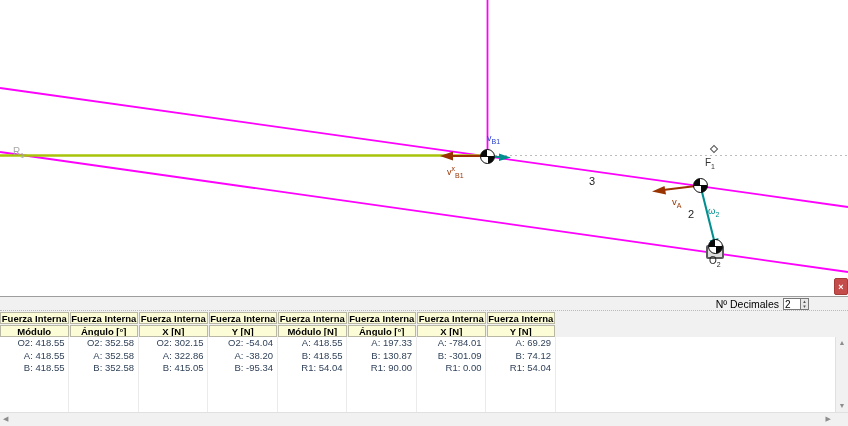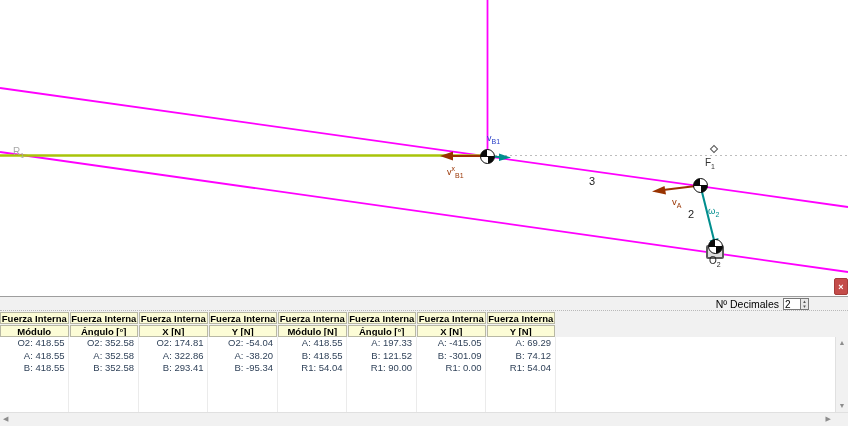--- a/index.html
+++ b/index.html
@@ -170,41 +170,41 @@
     <div class="hc">Ángulo [°]</div>
     <div class="hc">X [N]</div>
     <div class="hc">Y [N]</div>
   </div>
 </div>
 
 <div class="data">
   <div class="drow">
     <div class="dc">O2: 418.55</div>
     <div class="dc">O2: 352.58</div>
-    <div class="dc">O2: 174.81</div>
+    <div class="dc">O2: 302.15</div>
     <div class="dc">O2: -54.04</div>
     <div class="dc">A: 418.55</div>
     <div class="dc">A: 197.33</div>
-    <div class="dc">A: -415.05</div>
+    <div class="dc">A: -784.01</div>
     <div class="dc">A: 69.29</div>
   </div>
   <div class="drow">
     <div class="dc">A: 418.55</div>
     <div class="dc">A: 352.58</div>
     <div class="dc">A: 322.86</div>
     <div class="dc">A: -38.20</div>
     <div class="dc">B: 418.55</div>
-    <div class="dc">B: 121.52</div>
+    <div class="dc">B: 130.87</div>
     <div class="dc">B: -301.09</div>
     <div class="dc">B: 74.12</div>
   </div>
   <div class="drow">
     <div class="dc">B: 418.55</div>
     <div class="dc">B: 352.58</div>
-    <div class="dc">B: 293.41</div>
+    <div class="dc">B: 415.05</div>
     <div class="dc">B: -95.34</div>
     <div class="dc">R1: 54.04</div>
     <div class="dc">R1: 90.00</div>
     <div class="dc">R1: 0.00</div>
     <div class="dc">R1: 54.04</div>
   </div>
 </div>
 
 <div class="vscroll">
   <span>▲</span>

